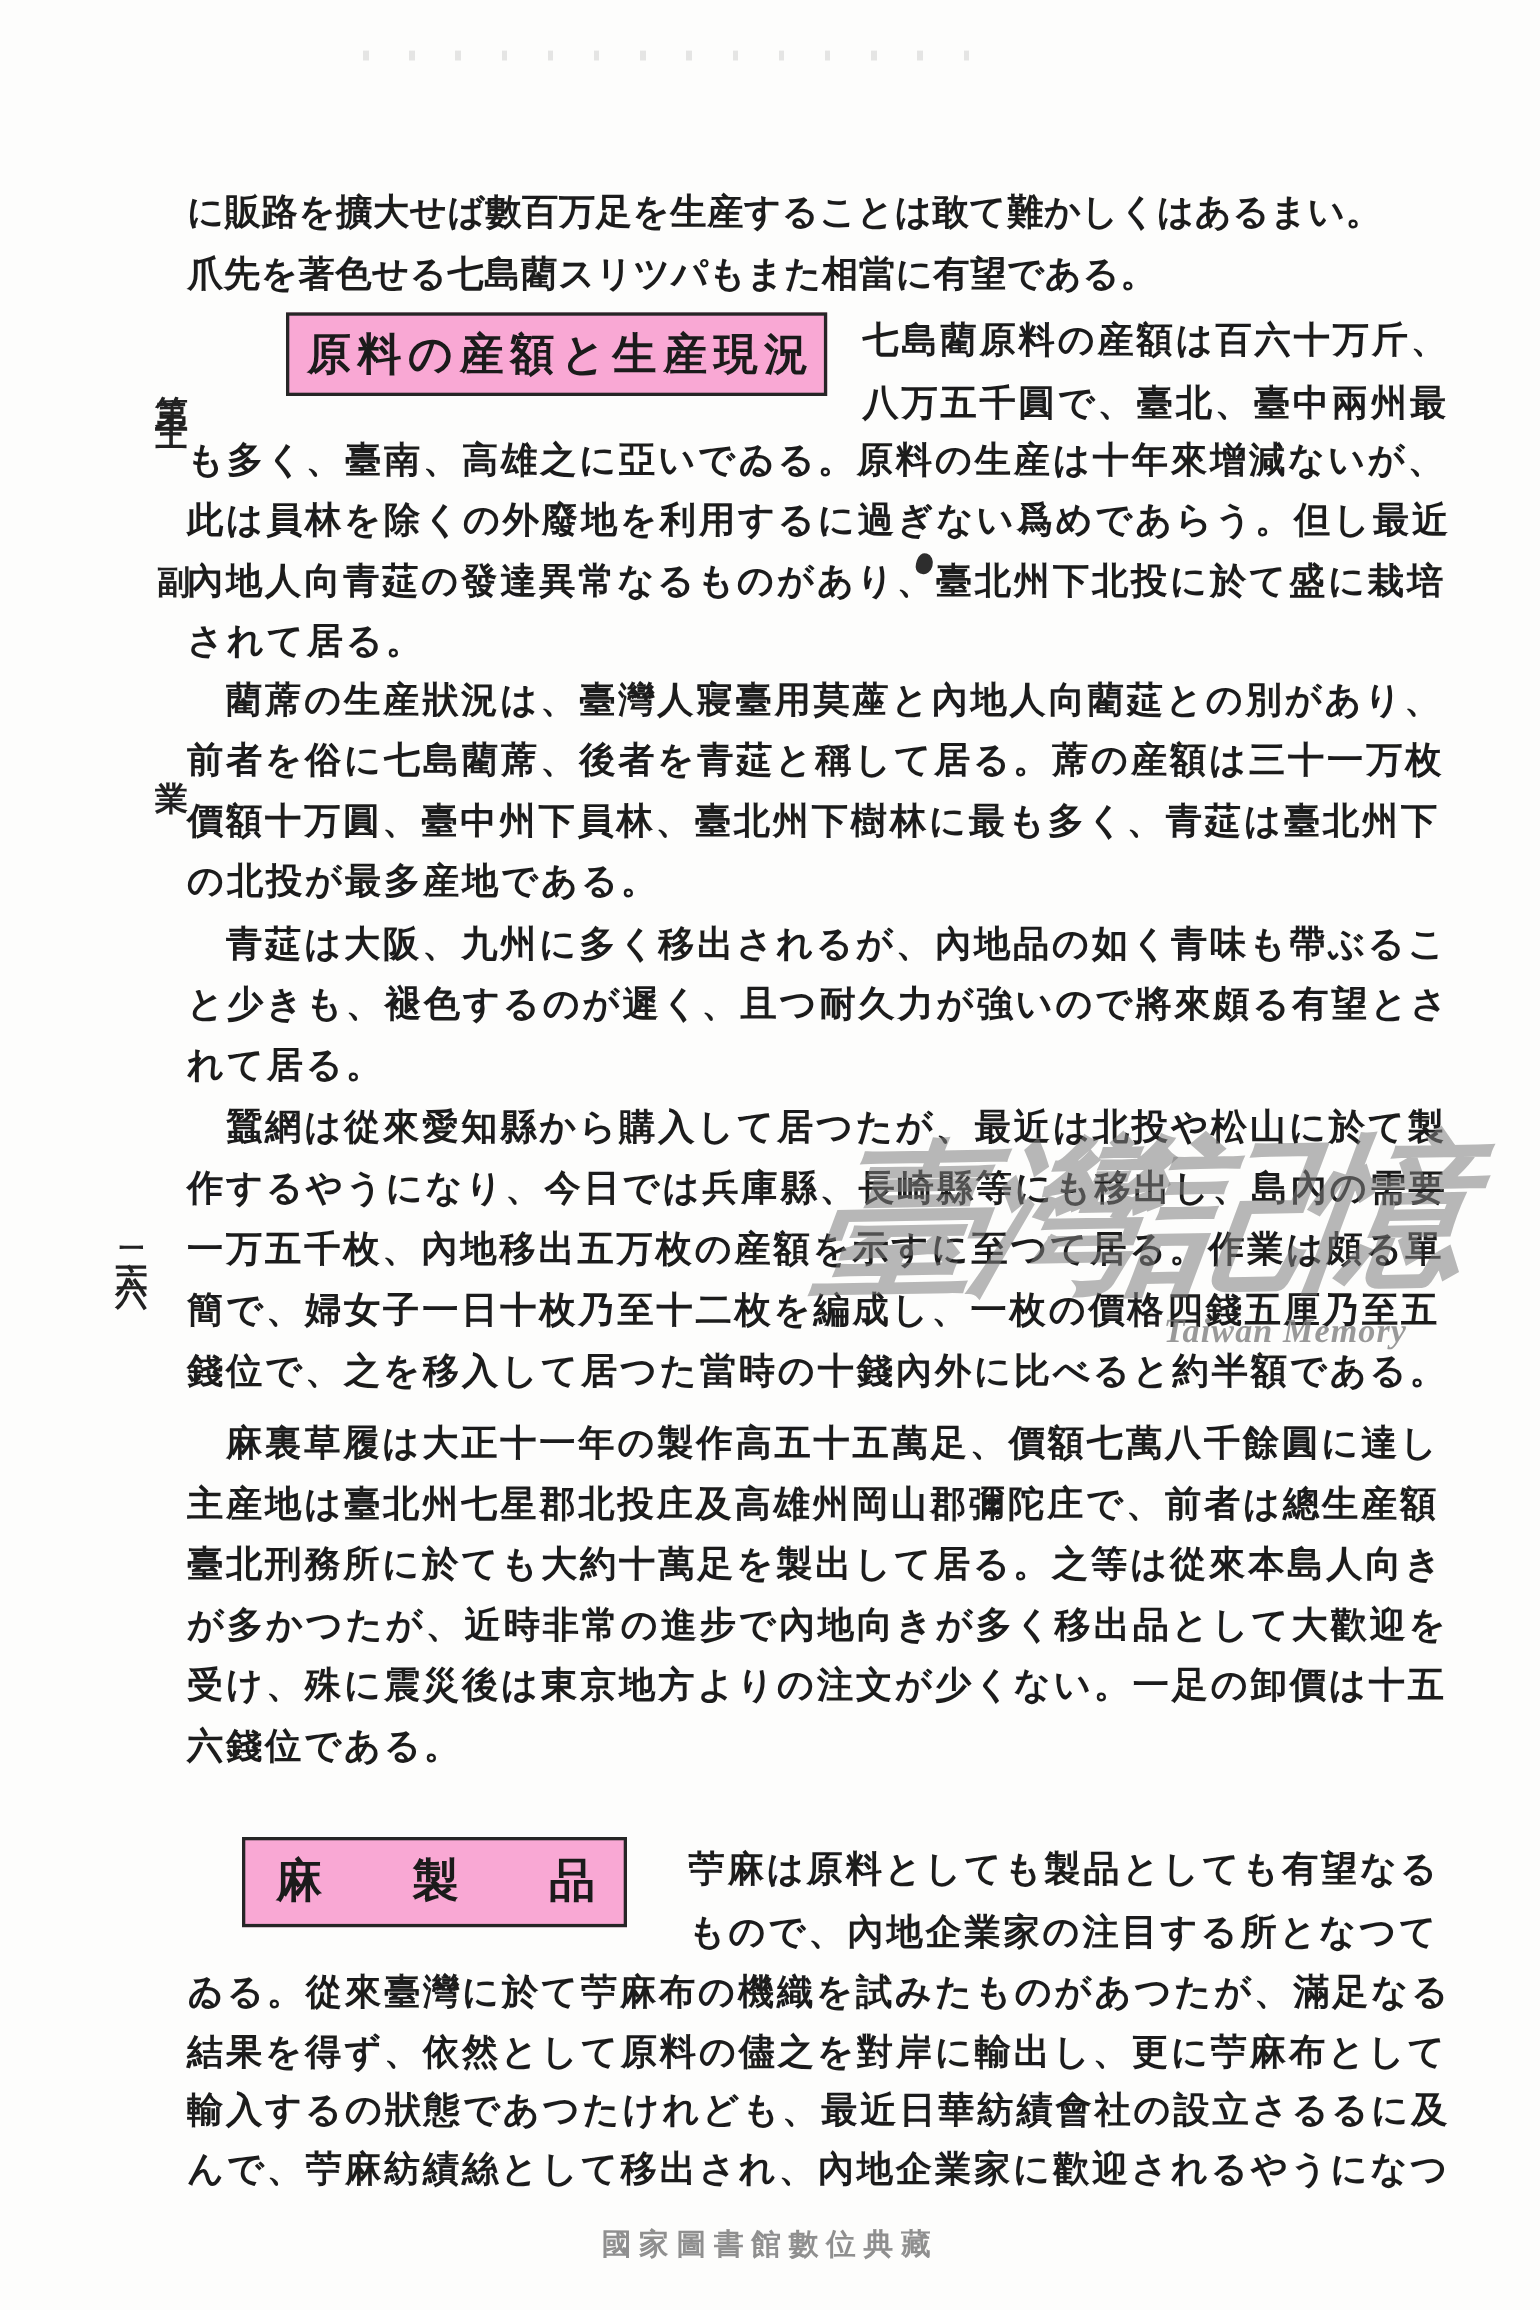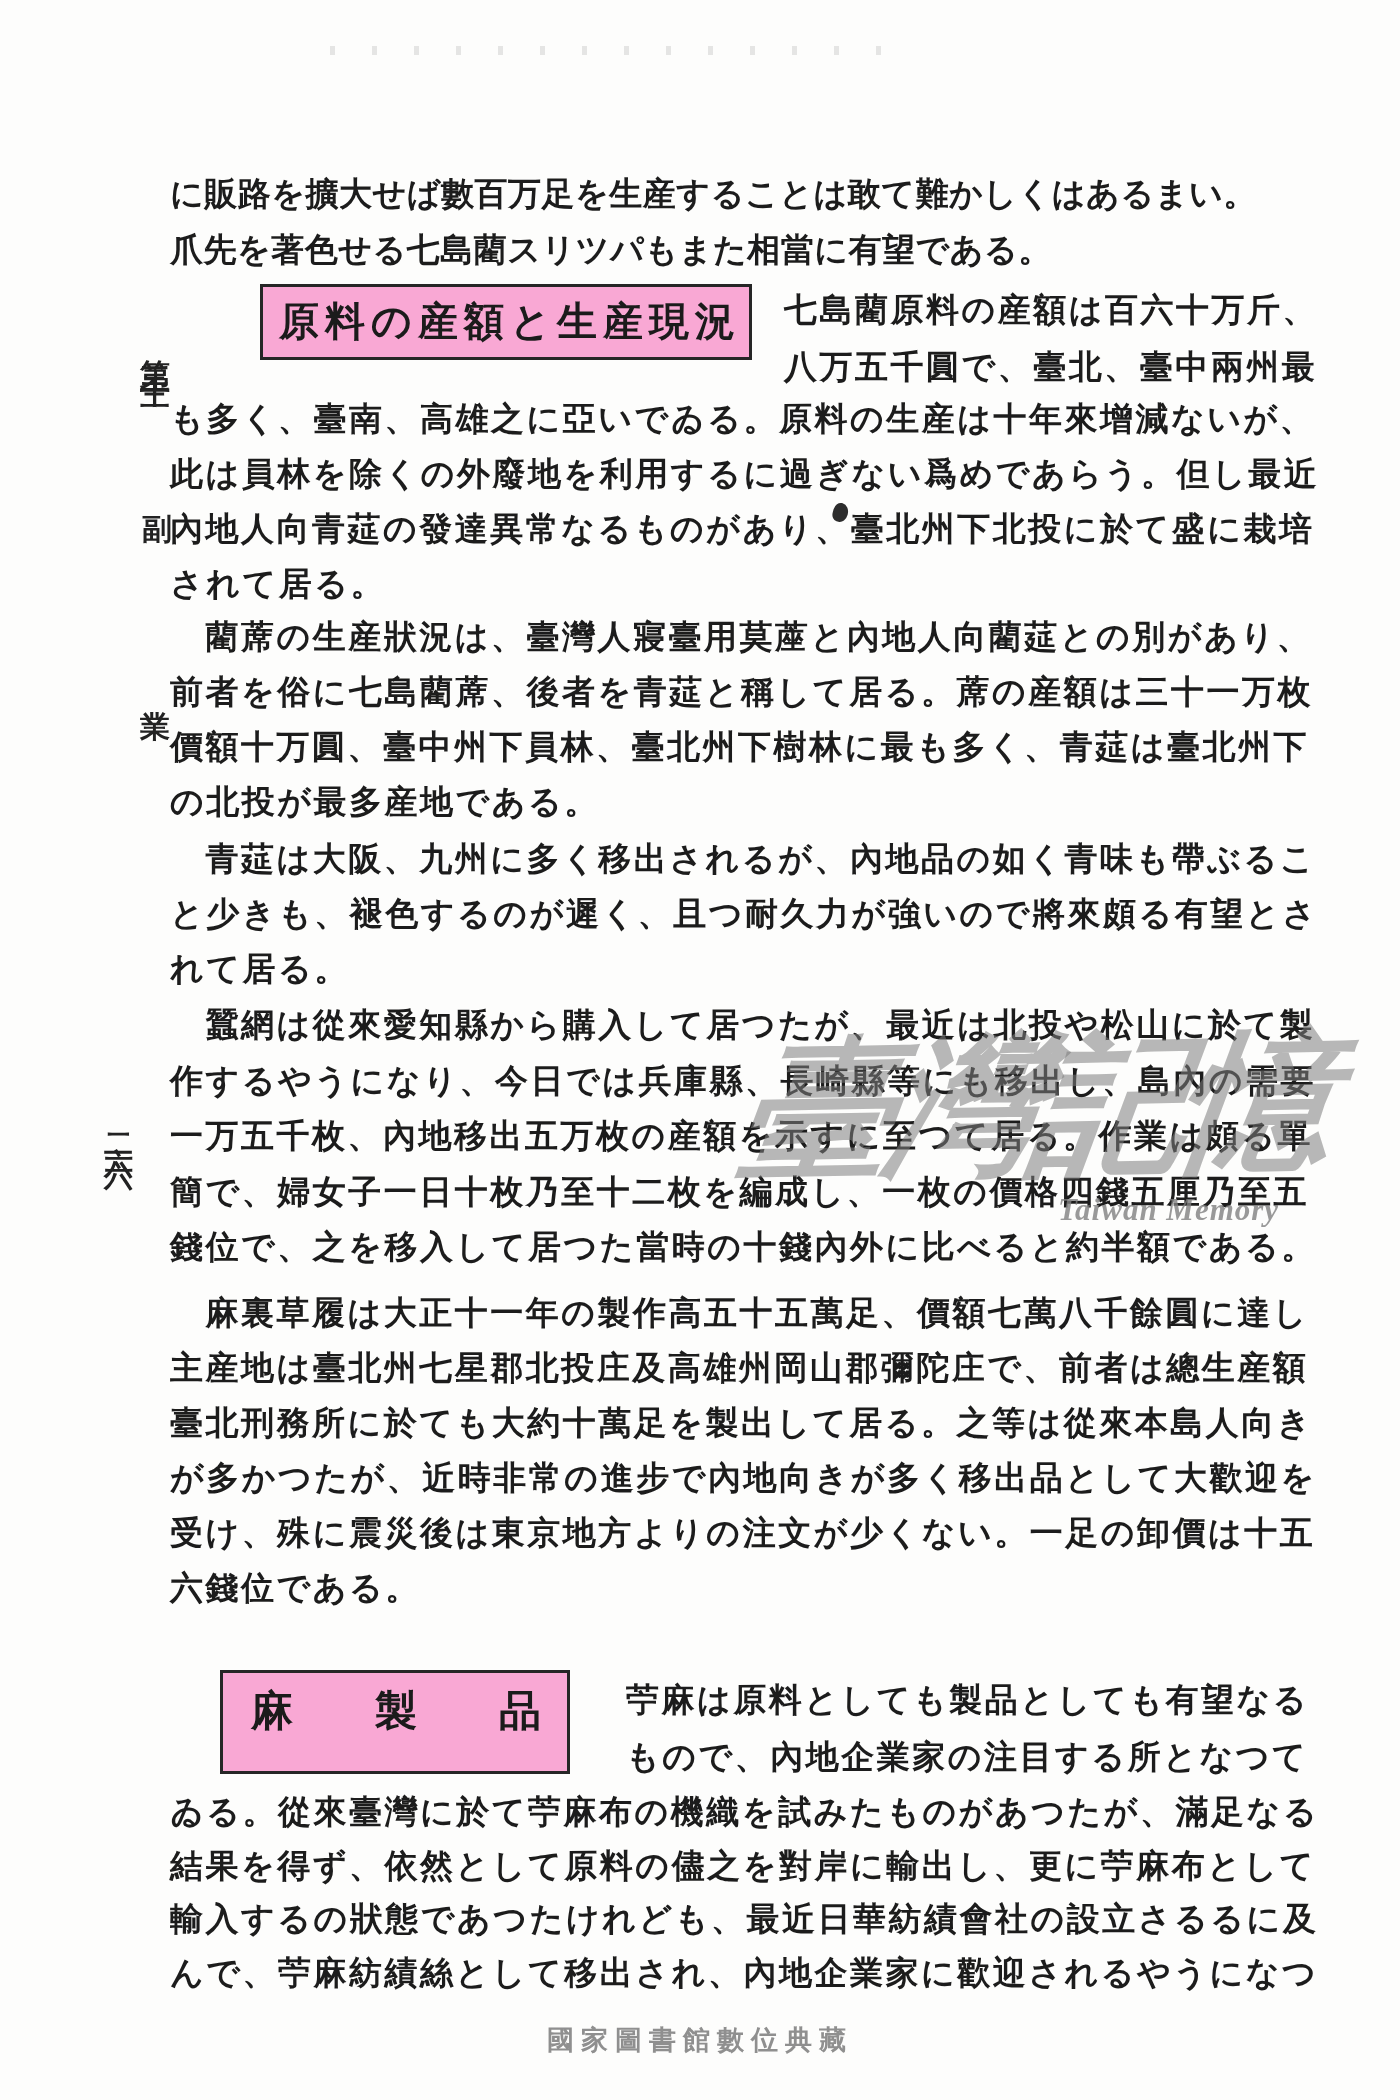--- a/index.html
+++ b/index.html
@@ -29,21 +29,21 @@
   .body2 .line{line-height:53.5px;}
   
   .secbox{
     position:absolute;border:3px solid #262626;background:#f9a8d4;box-sizing:border-box;
   }
   .box1{left:260px;top:284px;width:492px;height:76px;}
   .box1 .boxtitle{
     display:block;font-size:40px;font-weight:bold;line-height:70px;
     letter-spacing:6px;padding-left:16px;white-space:nowrap;
   }
-  .box2{left:220px;top:1670px;width:350px;height:104px;overflow:hidden;}
+  .box2{left:220px;top:1670px;width:350px;height:82px;overflow:hidden;}
   .box2 .boxtitle{
     display:block;font-size:42px;font-weight:bold;line-height:76px;
     letter-spacing:82px;padding-left:28px;white-space:nowrap;
   }
   
   .v-text{
     position:absolute;writing-mode:vertical-rl;text-orientation:upright;
     font-size:30px;font-weight:bold;color:#222;white-space:nowrap;
   }
   .chapter{left:134px;top:336px;letter-spacing:8px;}

